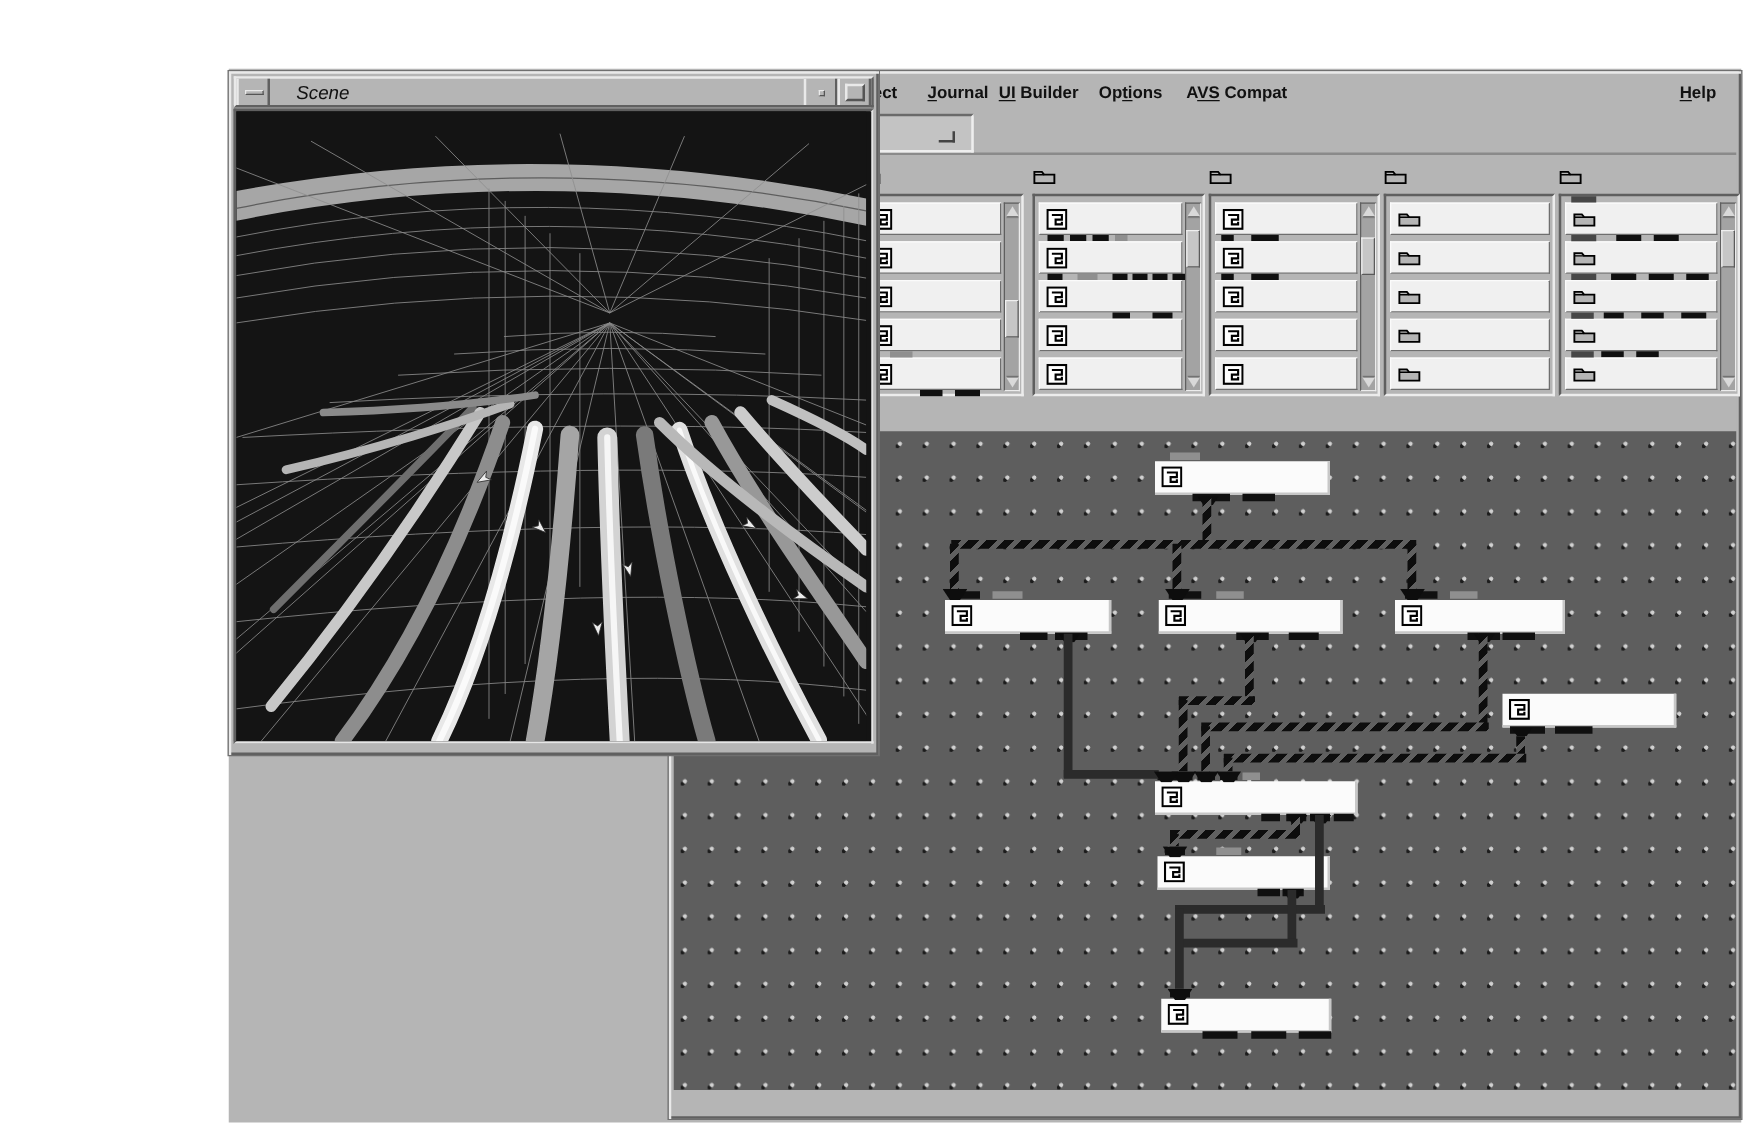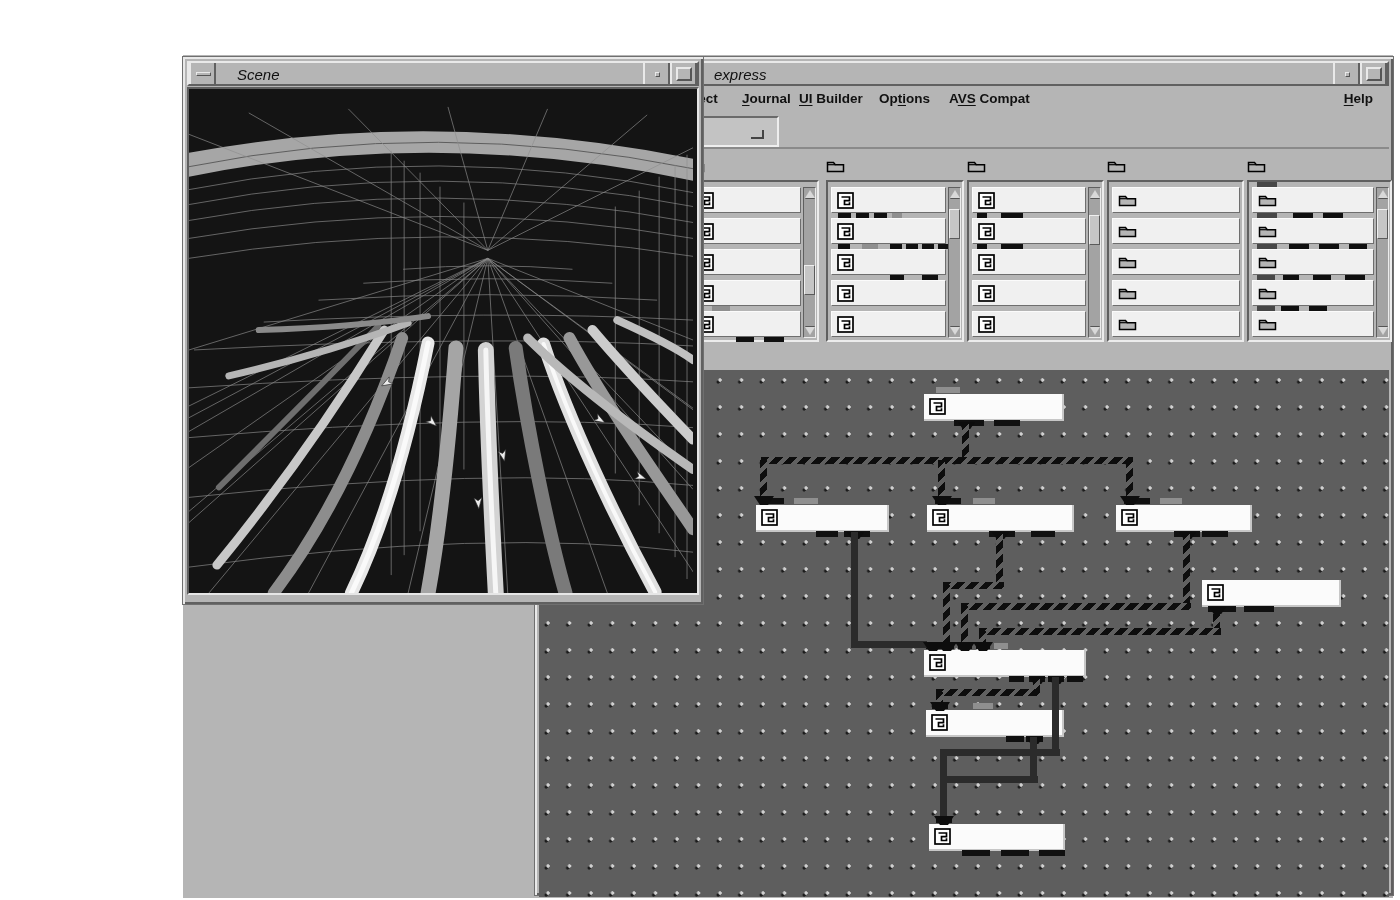--- a/index.html
+++ b/index.html
@@ -85,33 +85,20 @@
   #viewport { margin-top:1px; height:508px; background:#141414;
               border:2px solid; border-color:#5f5f5f #e6e6e6 #e6e6e6 #5f5f5f; overflow:hidden; }
   .micon svg, .ficon svg { display:block; }
 </style>
 </head>
 <body>
 
 <div id="desktop" class="abs"></div>
 
 <div id="xwin" class="abs mwin">
-  <div class="titlebar">
-    <div class="tbtn">
-        <span class="dash"></span>
-      </div>
-    <span class="ttext" style="left:173px">express</span>
-    <div style="flex:1"></div>
-    <div class="tbtn right">
-        <span class="dot"></span>
-      </div>
-    <div class="tbtn right">
-        <span class="maxi"></span>
-      </div>
-  </div>
 
   <div id="xmenubar">
     <span class="menuitem" style="left:133px"><u>P</u>roject</span>
     <span class="menuitem" style="left:203px"><u>J</u>ournal</span>
     <span class="menuitem" style="left:260px"><u>UI</u> Builder</span>
     <span class="menuitem" style="left:340px">Op<u>ti</u>ons</span>
     <span class="menuitem" style="left:410px">A<u>VS</u> Compat</span>
     <span class="menuitem" style="right:16px"><u>H</u>elp</span>
   </div>
 

